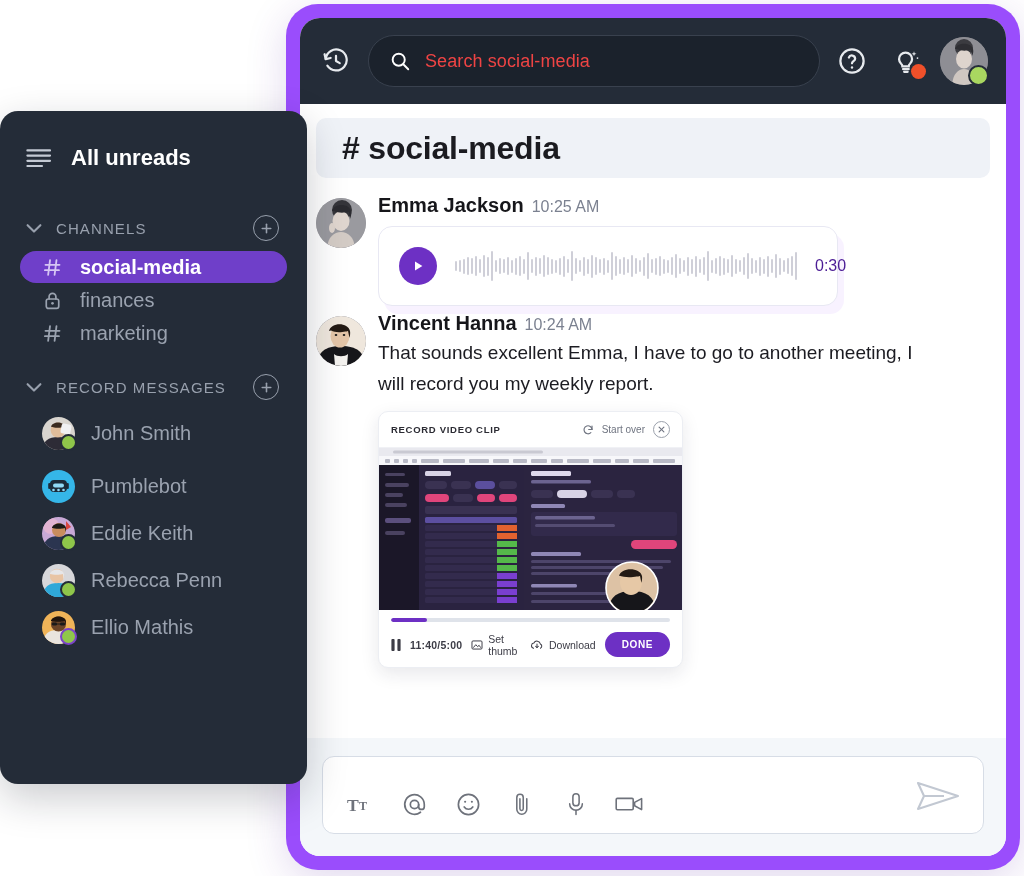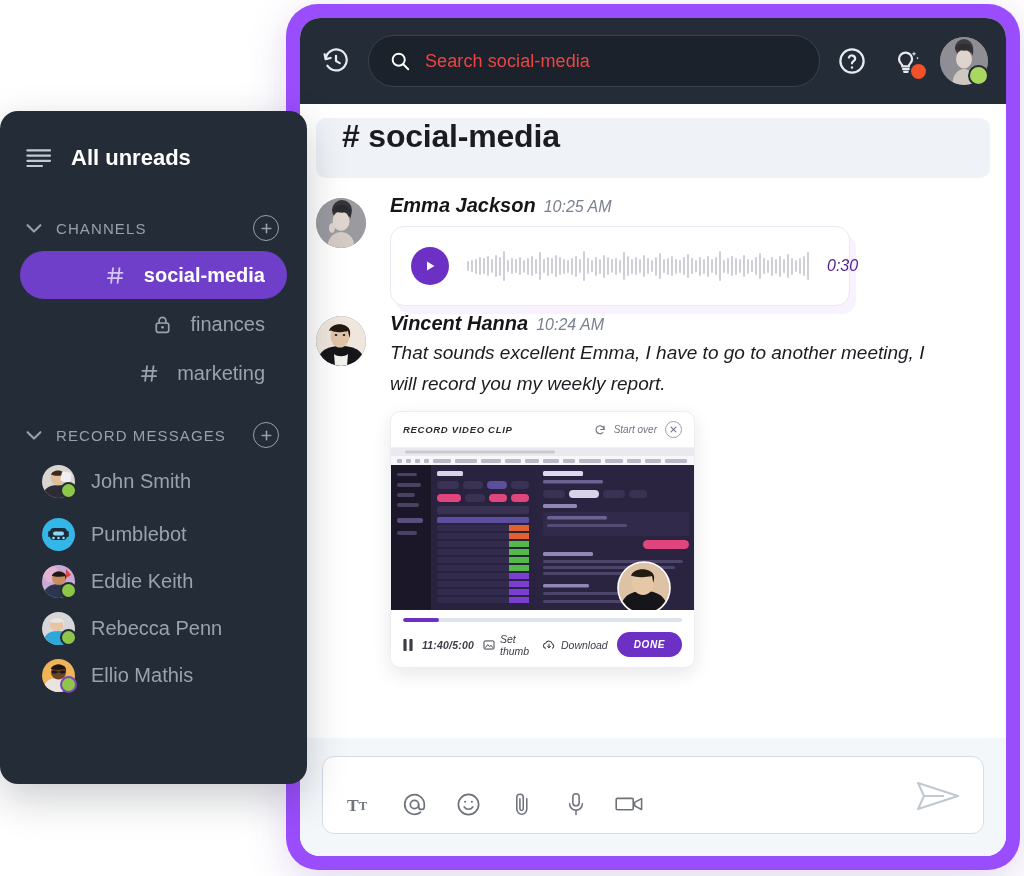--- a/index.html
+++ b/index.html
@@ -81,34 +81,34 @@
     background:#a9d760;border:2px solid #242c38;
   }
 
   
   .channel-head{
     flex:0 0 auto;
     margin:14px 16px 6px 16px;
     height:60px;
     background:#eff2f7;
     border-radius:10px;
-    display:flex;
+    display:flex;align-items:center;
     padding:0 26px;box-sizing:border-box;
   }
   .channel-head .t{
     font-size:32px;font-weight:bold;color:#1b1b20;letter-spacing:-.2px;
   }
 
   
   .messages{
     flex:1 1 auto;overflow:hidden;
     padding:10px 16px 0 16px;
     box-sizing:border-box;
   }
-  .msg{display:flex;gap:24px;margin-bottom:6px;font-style:italic;}
+  .msg{display:flex;gap:12px;margin-bottom:6px;}
   .msg-avatar{
     width:50px;height:50px;flex:0 0 50px;border-radius:50%;
     overflow:hidden;margin-top:4px;background:#9a9aa0;
   }
   .msg-body{flex:1 1 auto;min-width:0;}
   .msg-meta{display:flex;align-items:baseline;gap:8px;margin-bottom:2px;}
   .msg-author{font-size:20px;font-weight:bold;color:#16161a;}
   .msg-time{font-size:16px;color:#7b8190;}
   .msg-text{font-size:19px;line-height:31px;color:#1c1c22;max-width:540px;}
 
@@ -193,22 +193,22 @@
   .sb-head .t{font-size:22px;font-weight:bold;color:#ffffff;}
   .sb-section{
     display:flex;align-items:center;gap:14px;
     padding:0 8px 0 6px;height:46px;color:#98a0ad;
   }
   .sb-section .lbl{font-size:15px;letter-spacing:1.1px;flex:1 1 auto;}
   .plus{width:24px;height:24px;border-radius:50%;border:1.6px solid #98a0ad;
     display:flex;align-items:center;justify-content:center;cursor:pointer;flex:0 0 24px;}
   .chan{
     display:flex;align-items:center;gap:18px;
-    height:48px;border-radius:24px;padding:0 22px;box-sizing:border-box;
-    color:#9aa2af;font-size:20px;cursor:pointer;margin-bottom:1px;justify-content:flex-end;
+    height:32px;border-radius:24px;padding:0 22px;box-sizing:border-box;
+    color:#9aa2af;font-size:20px;cursor:pointer;margin-bottom:1px;
   }
   .chan.active{background:#6f3fc9;color:#ffffff;font-weight:bold;}
   .chan .glyph{width:20px;display:flex;justify-content:center;flex:0 0 20px;}
   .dm{
     display:flex;align-items:center;gap:16px;
     height:47px;padding:0 22px;box-sizing:border-box;
     color:#9aa2af;font-size:20px;cursor:pointer;
   }
   .dm-av{position:relative;width:33px;height:33px;flex:0 0 33px;}
   .dm-av .circ{width:33px;height:33px;border-radius:50%;overflow:hidden;}

